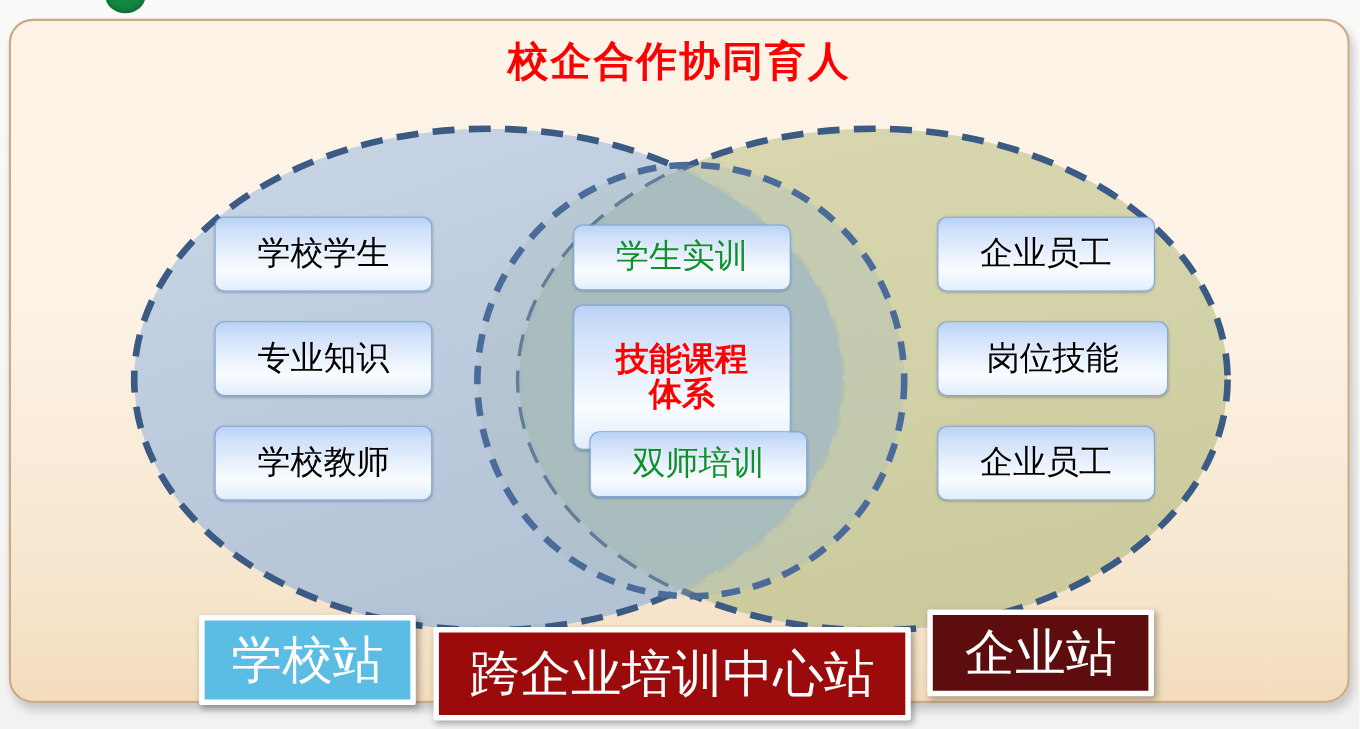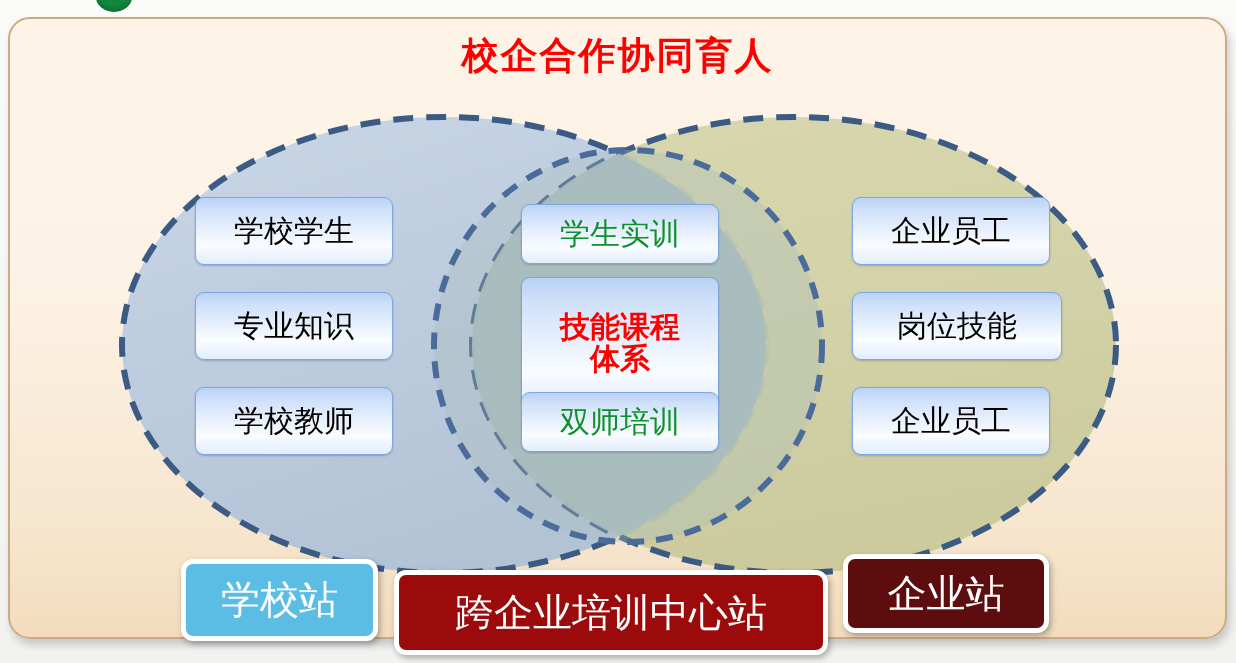--- a/index.html
+++ b/index.html
@@ -120,27 +120,27 @@
     font-family: "Liberation Serif","DejaVu Serif", serif;
     text-shadow: 1px 1px 0 rgba(255,255,255,.55);
   }
   .box.green  { color: #0f8f2e; }
   .box.red    { color: #ff0000; font-weight: 700; }
 
   
   .station {
     position: absolute;
     box-sizing: border-box;
-    border-radius: 12px;
+    border-radius: 2px;
     border: 5px solid #ffffff;
     display: flex;
     align-items: center;
     justify-content: center;
     color: #ffffff;
-    font-size: 39px;
+    font-size: 46px;
     font-family: "Liberation Serif","DejaVu Serif", serif;
     box-shadow: 2px 3px 6px rgba(0,0,0,.30);
     white-space: nowrap;
   }
   .station.school { background: #5bbce4; }
   .station.center { background: #9b0b0b; }
   .station.enterprise { background: #5d0d0d; }
 </style>
 </head>
 <body>
@@ -198,21 +198,21 @@
     <div class="box" style="left:185px; top:368px; width:198px; height:68px;">
       <span>学校教师</span>
     </div>
 
     <div class="box green" style="left:511px; top:185px; width:198px; height:60px;">
       <span>学生实训</span>
     </div>
     <div class="box red" style="left:511px; top:258px; width:198px; height:132px; padding:0 24px;">
       <span>技能课程体系</span>
     </div>
-    <div class="box green" style="left:511px; top:373px; width:198px; height:60px;">
+    <div class="box green" style="left:526px; top:373px; width:198px; height:60px;">
       <span>双师培训</span>
     </div>
 
     <div class="box" style="left:842px; top:178px; width:198px; height:68px;">
       <span>企业员工</span>
     </div>
     <div class="box" style="left:842px; top:273px; width:210px; height:68px;">
       <span>岗位技能</span>
     </div>
     <div class="box" style="left:842px; top:368px; width:198px; height:68px;">

